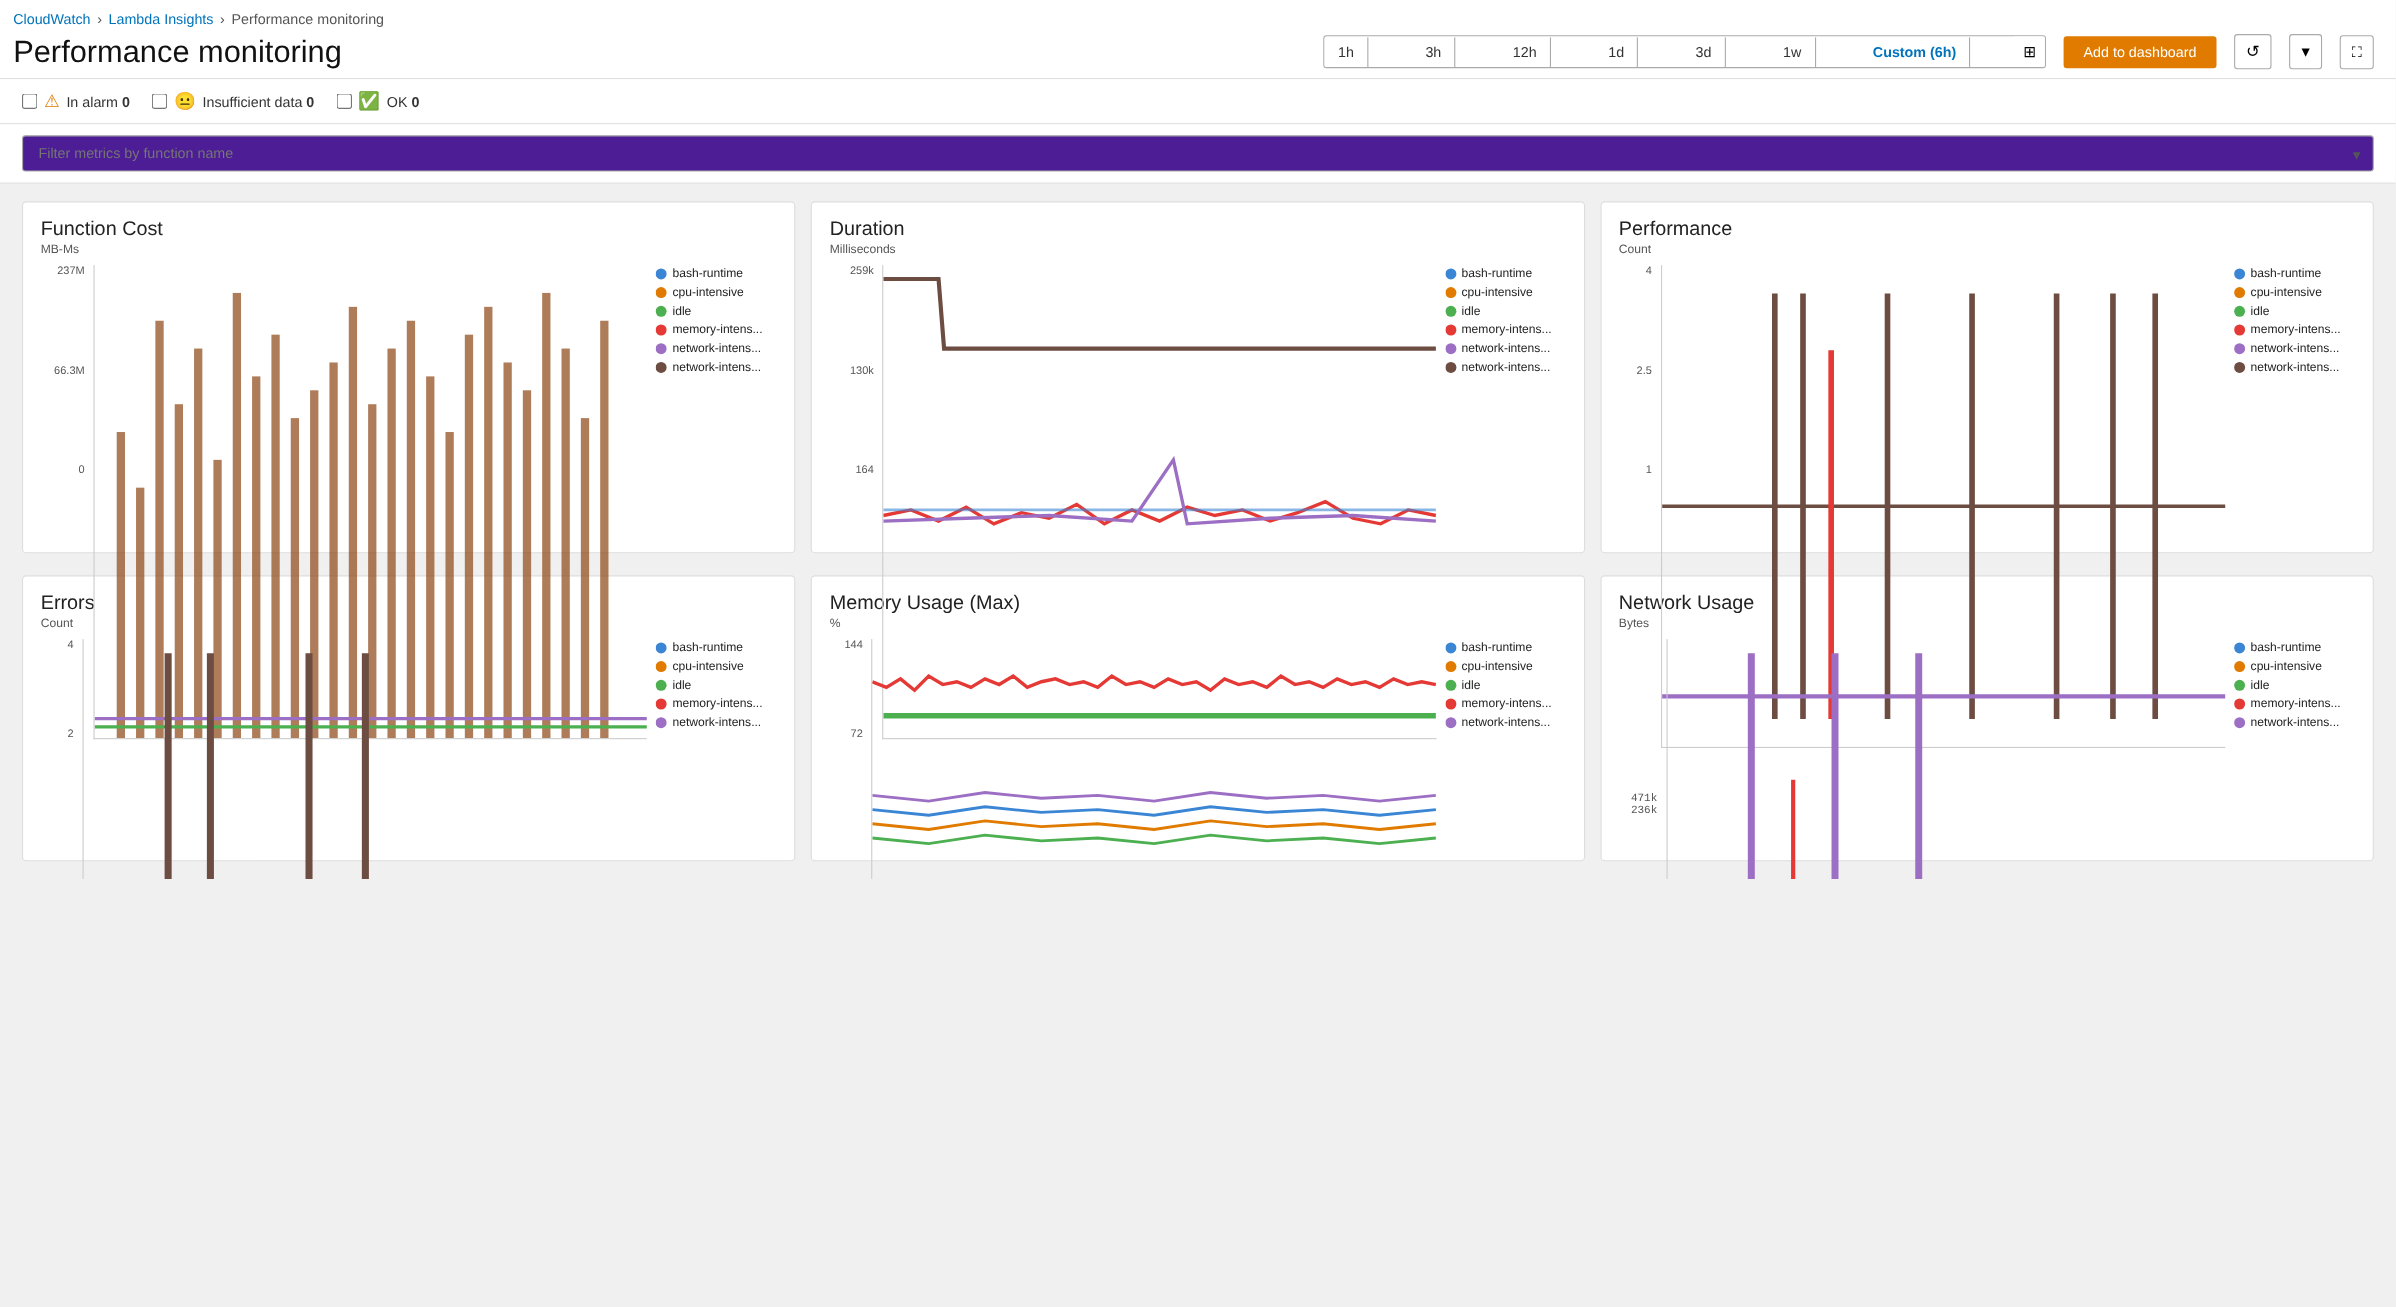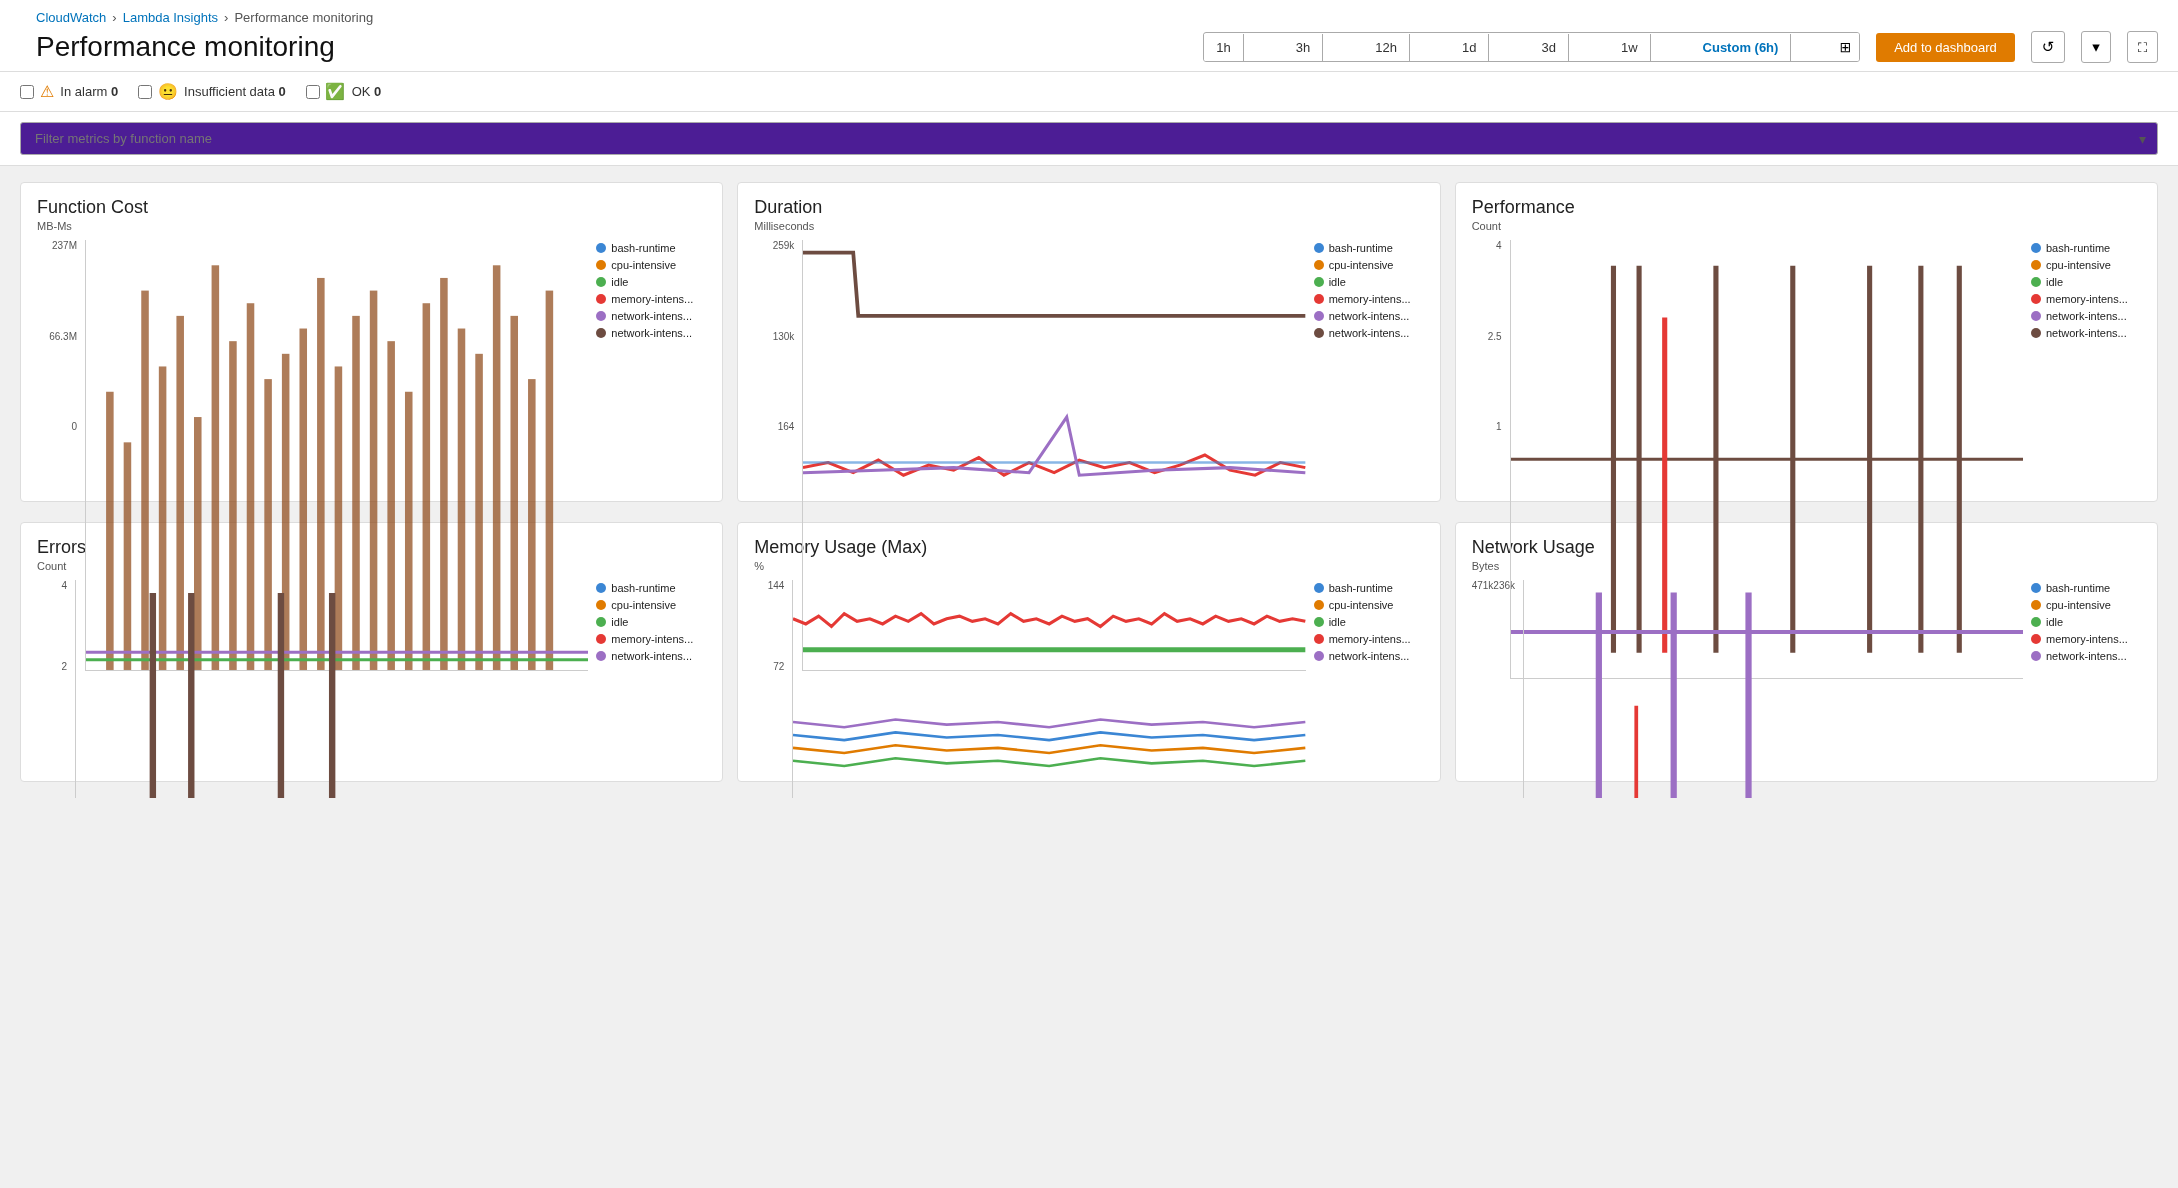--- a/index.html
+++ b/index.html
@@ -1,18 +1,18 @@
 <!DOCTYPE html>
 <html><head>
   <meta charset="utf-8">
   <style>
     * { box-sizing: border-box; margin: 0; padding: 0; }
     body { font-family: -apple-system, BlinkMacSystemFont, 'Segoe UI', Arial, sans-serif; background: #f0f0f0; font-size: 13px; color: #222; }
     
-    .top-bar { background: #fff; padding: 10px 20px 8px 36px; border-bottom: 1px solid #ddd; }
+    .top-bar { background: #fff; padding: 10px 20px 8px 12px; border-bottom: 1px solid #ddd; }
     .breadcrumb { display: flex; align-items: center; gap: 6px; font-size: 13px; margin-bottom: 6px; }
     .breadcrumb a { color: #0073bb; text-decoration: none; }
     .breadcrumb span { color: #555; }
     .breadcrumb-sep { color: #888; }
     
     .header-row { display: flex; align-items: center; gap: 16px; }
     .page-title { font-size: 28px; font-weight: 400; color: #111; flex: 1; }
     
     .time-buttons { display: flex; align-items: center; border: 1px solid #aaa; border-radius: 3px; overflow: hidden; gap: 40px; }
     .time-btn { padding: 6px 12px; background: #fff; border: none; border-right: 1px solid #aaa; cursor: pointer; font-size: 13px; color: #333; }
@@ -413,21 +413,21 @@
             <span>network-intens...</span>
           </div>
       </div>
     </div>
   </div>
 
   <div class="chart-card" style="min-height:260px;">
     <div class="chart-title">Network Usage</div>
     <div class="chart-subtitle">Bytes</div>
     <div style="display:flex; gap:8px; height:180px; margin-top:6px;">
-      <div style="display:flex; flex-direction:row; justify-content:flex-start; font-size:10px; color:#555; text-align:right; min-width:35px; padding-bottom:18px;">
+      <div style="display:flex; flex-direction:column; justify-content:flex-end; font-size:10px; color:#555; text-align:right; min-width:35px; padding-bottom:18px;font-family:Liberation Mono, monospace;">
         <span>471k</span>
         <span>236k</span>
         <span></span>
       </div>
       <div style="flex:1; display:flex; flex-direction:column;">
         <div style="flex:1; position:relative; border-left:1px solid #ccc; border-bottom:1px solid #ccc;">
           <svg viewBox="0 0 200 140" preserveAspectRatio="none" style="width:100%;height:100%;">
 
             <line x1="0" y1="128" x2="200" y2="128" stroke="#9c6fc4" stroke-width="1"></line>
 

